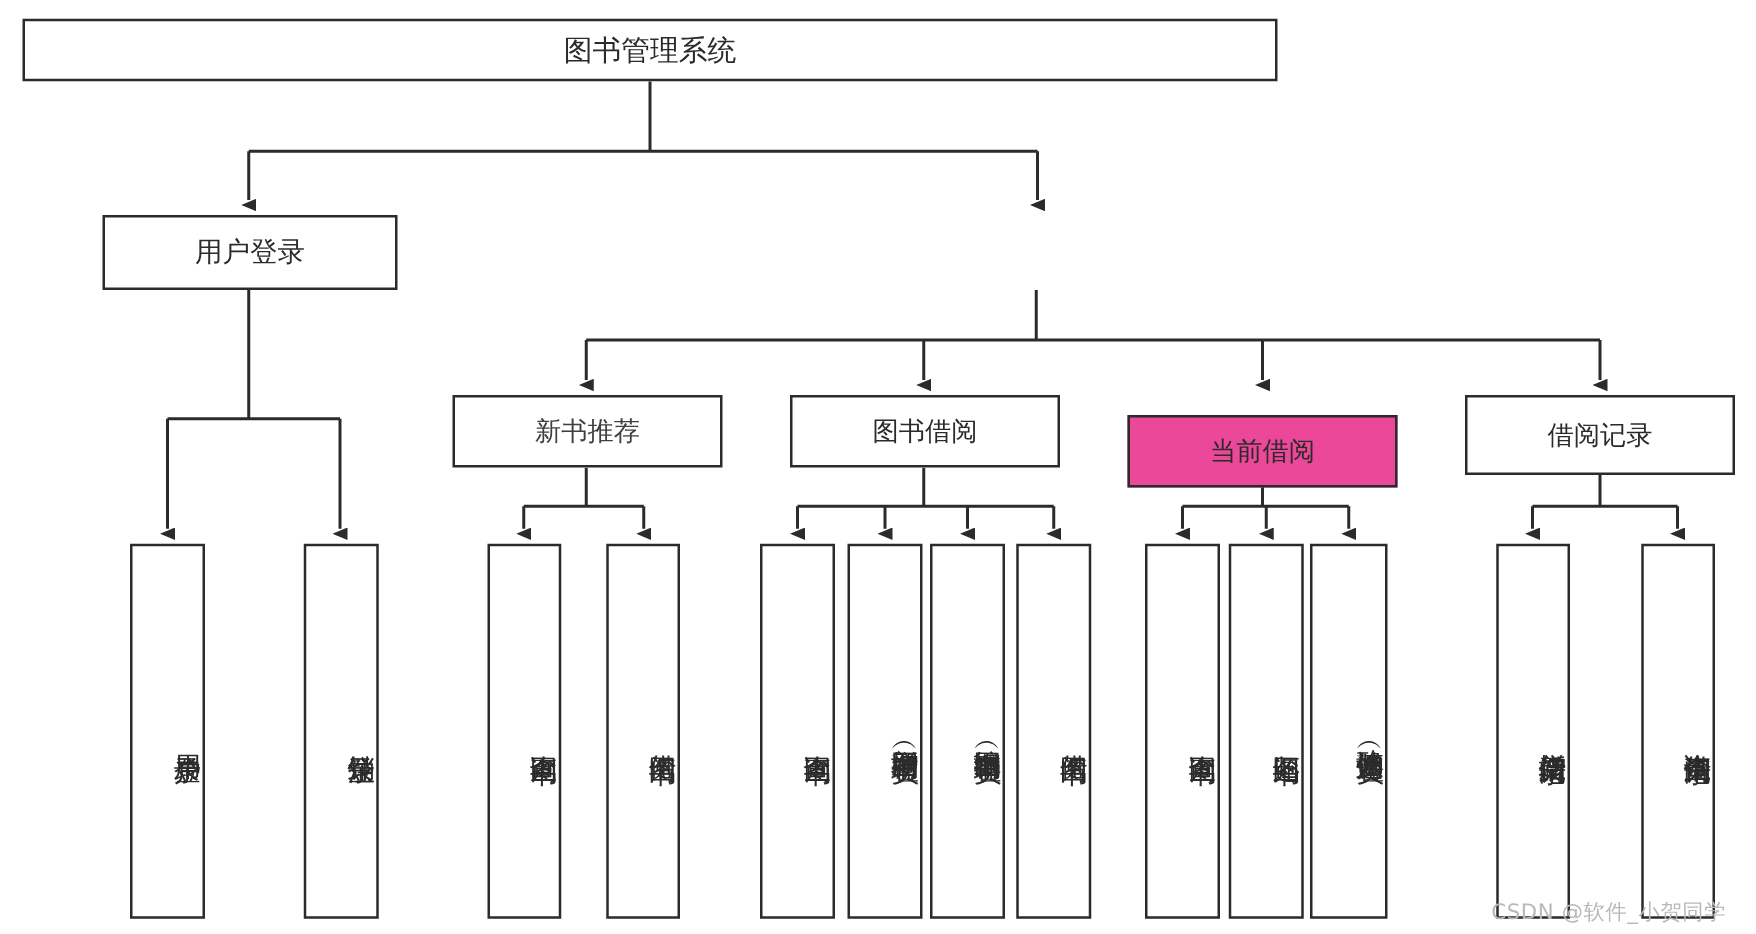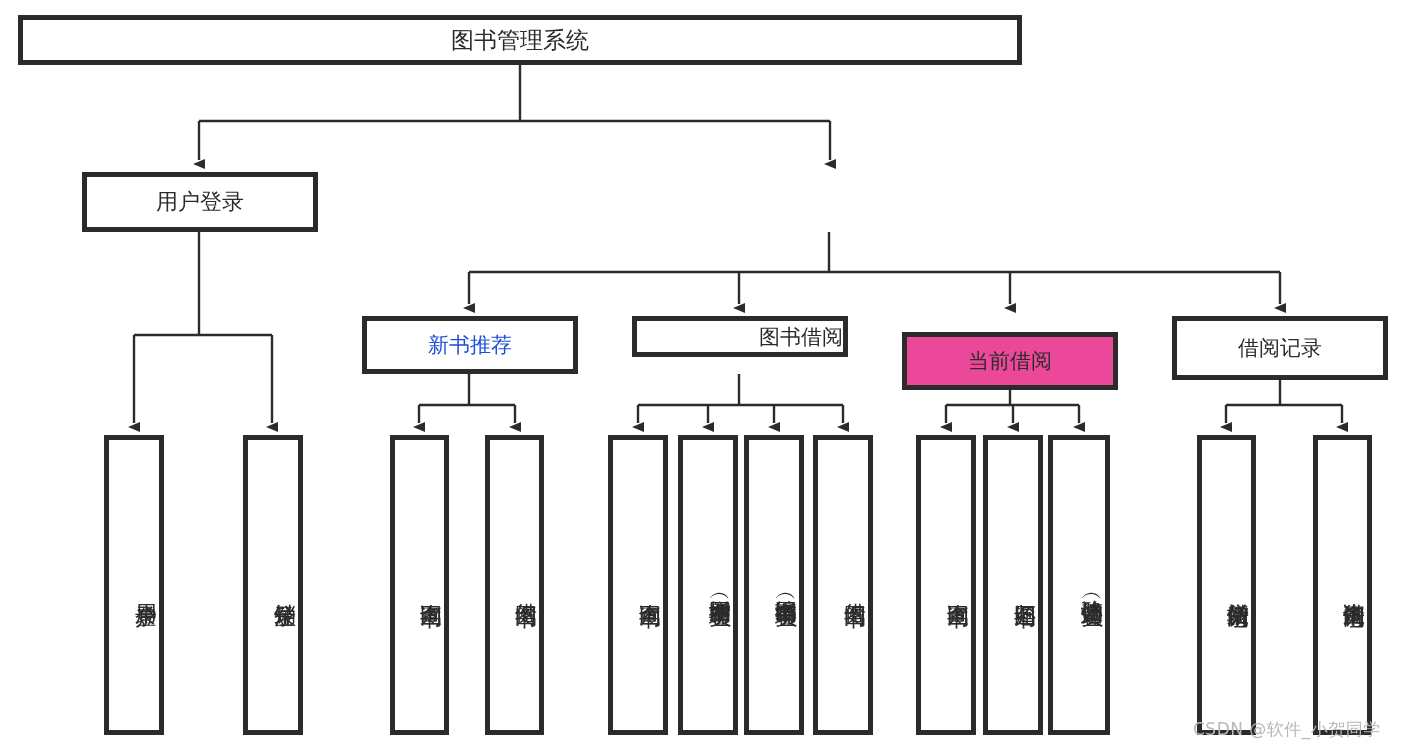--- a/index.html
+++ b/index.html
@@ -18,21 +18,21 @@
   svg.edges {
     position: absolute;
     left: 0;
     top: 0;
     width: 1405px;
     height: 747px;
   }
   .node {
     position: absolute;
     box-sizing: border-box;
-    border: 5px solid #404040;
+    border: 2px solid #404040;
     background: #ffffff;
     display: flex;
     align-items: center;
     justify-content: center;
     color: #2b2b2b;
   }
   .node.level0 { font-size: 23px; }
   .node.level1 { font-size: 22px; }
   .node.level2 { font-size: 21px; }
   .node.leaf {
@@ -116,24 +116,24 @@
   </svg>
 
   <div class="node level0" style="left: 18px; top: 15px; width: 1004px; height: 50px; border-color: rgb(43, 43, 43); background: rgb(255, 255, 255); color: rgb(43, 43, 43);">
     <span class="label">图书管理系统</span>
   </div>
 
   <div class="node level1" style="left: 82px; top: 172px; width: 236px; height: 60px; border-color: rgb(43, 43, 43); background: rgb(255, 255, 255); color: rgb(43, 43, 43);">
     <span class="label">用户登录</span>
   </div>
 
-  <div class="node level2" style="left: 362px; top: 316px; width: 216px; height: 58px; border-color: rgb(43, 43, 43); background: rgb(255, 255, 255); color: #1d4ed8;">
+  <div class="node level2" style="left: 362px; top: 316px; width: 216px; height: 58px; border-color: rgb(43, 43, 43); background: rgb(255, 255, 255); color: #404040;">
     <span class="label">新书推荐</span>
   </div>
-  <div class="node level2" style="left: 632px; top: 316px; width: 216px; height: 41px; border-color: rgb(43, 43, 43); background: rgb(255, 255, 255); color: rgb(43, 43, 43); justify-content: flex-end;">
+  <div class="node level2" style="left: 632px; top: 316px; width: 216px; height: 58px; border-color: rgb(43, 43, 43); background: rgb(255, 255, 255); color: rgb(43, 43, 43);">
     <span class="label">图书借阅</span>
   </div>
   <div class="node level2" style="left: 902px; top: 332px; width: 216px; height: 58px; border-color: rgb(43, 43, 43); background: #ec4899; color: rgb(43, 43, 43);">
     <span class="label">当前借阅</span>
   </div>
   <div class="node level2" style="left: 1172px; top: 316px; width: 216px; height: 64px; border-color: rgb(43, 43, 43); background: rgb(255, 255, 255); color: rgb(43, 43, 43);">
     <span class="label">借阅记录</span>
   </div>
 
   <div class="node leaf" style="left: 104px; top: 435px; width: 60px; height: 300px; border-color: rgb(43, 43, 43); background: rgb(255, 255, 255); color: rgb(43, 43, 43);">

